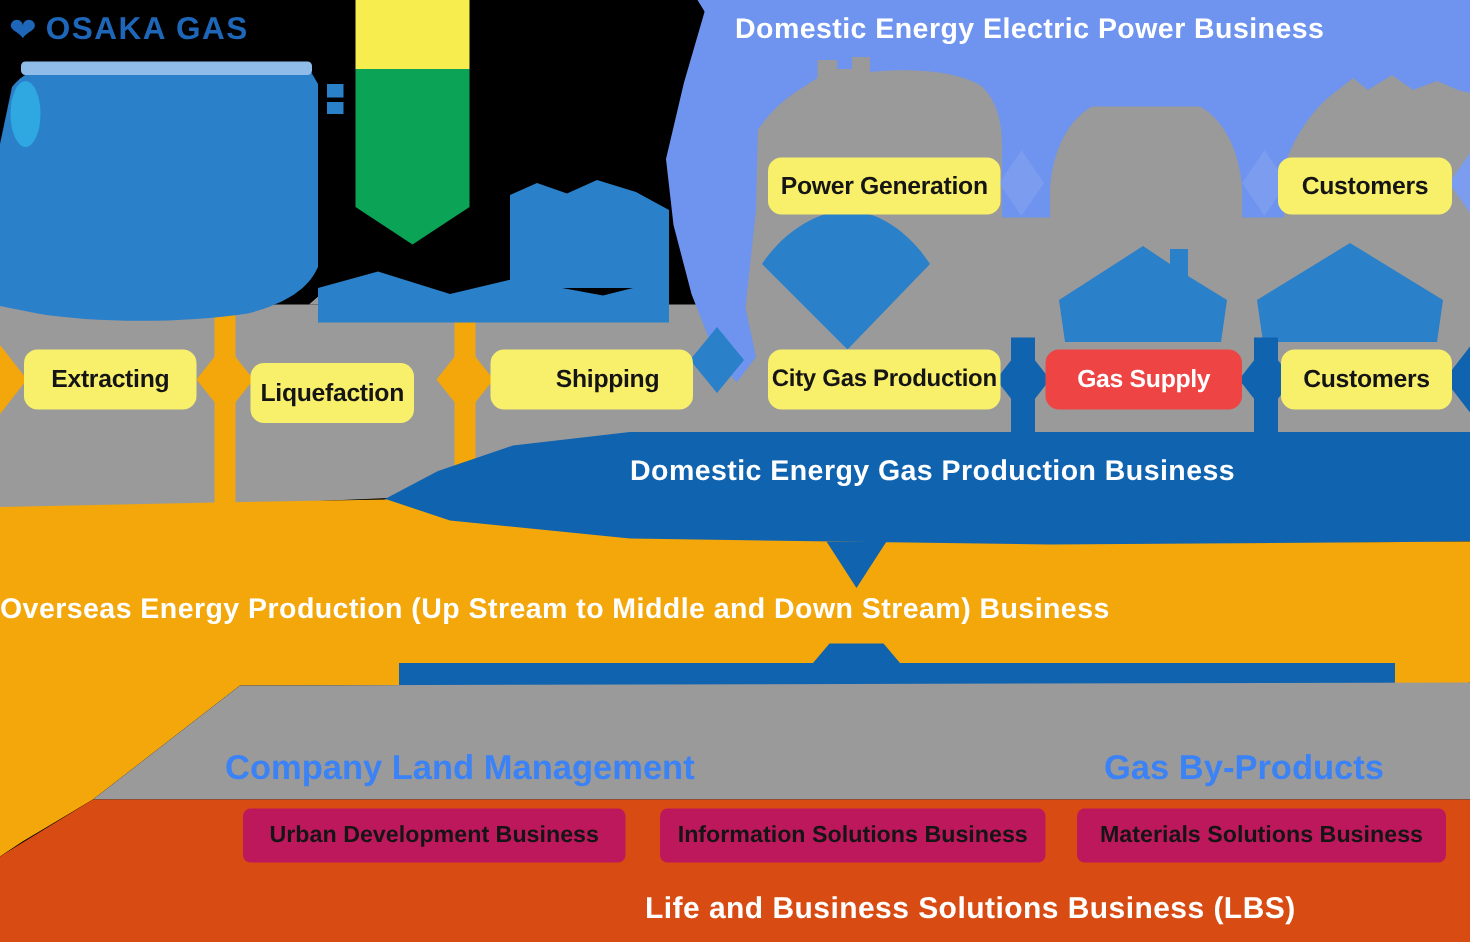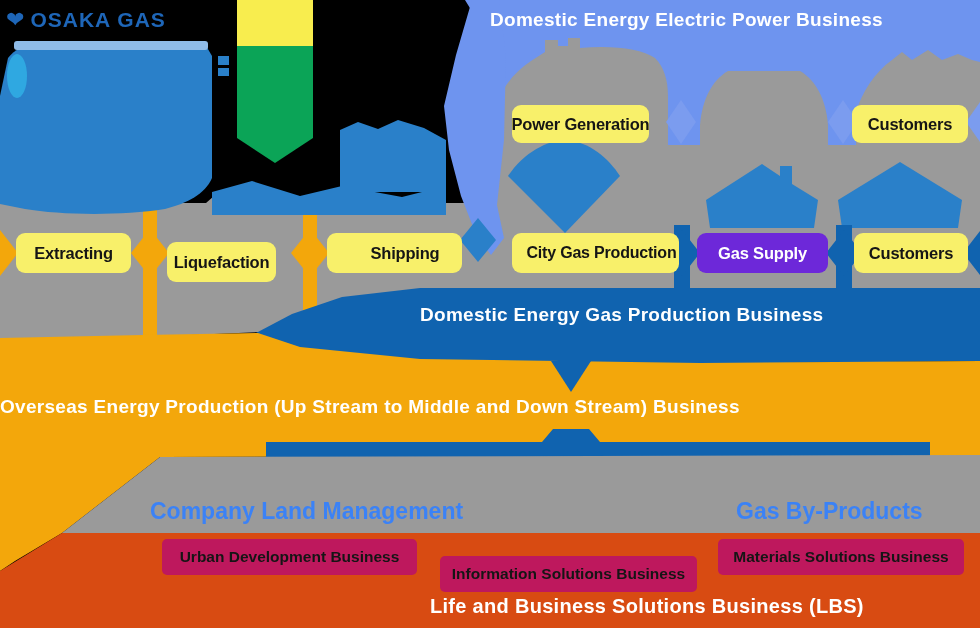--- a/index.html
+++ b/index.html
@@ -8,21 +8,21 @@
     font-family:"Liberation Sans","DejaVu Sans",sans-serif;
   }
   .stage svg{position:absolute;left:0;top:0;}
   .node{
     position:absolute;display:flex;align-items:center;justify-content:center;
     font-weight:bold;color:#151515;border-radius:9px;font-size:16.5px;
     letter-spacing:-0.2px;white-space:nowrap;
   }
   .node.yellow{background:#F8F06A;}
   .node.white{background:#FFFFFF;}
-  .node.green{background:#6d28d9;color:#FFFFFF;}
+  .node.green{background:#ef4444;color:#FFFFFF;}
   .band-title{
     position:absolute;color:#FFFFFF;font-weight:bold;text-align:left;
     font-size:19px;letter-spacing:0.3px;white-space:nowrap;
   }
   .topic-label{
     position:absolute;color:#3b82f6;font-weight:bold;text-align:left;
     font-size:23px;white-space:nowrap;
   }
   .lbs-node{
     position:absolute;display:flex;align-items:center;justify-content:center;
@@ -103,31 +103,31 @@
   <div class="logo">
     <span class="heart">❤</span>
     <span>OSAKA GAS</span>
   </div>
 
   <div class="band-title" style="left:490px;top:9px;width:490px;">Domestic Energy Electric Power Business</div>
   <div class="band-title" style="left:420px;top:304px;width:510px;">Domestic Energy Gas Production Business</div>
   <div class="band-title" style="left:0px;top:396px;width:960px;">Overseas Energy Production (Up Stream to Middle and Down Stream) Business</div>
   <div class="band-title" style="left:430px;top:595px;width:560px;font-size:20px;">Life and Business Solutions Business (LBS)</div>
 
-  <div class="node yellow" style="left:512px;top:105px;width:137px;height:38px;">Power Generation</div>
+  <div class="node yellow" style="left:512px;top:105px;width:155px;height:38px;">Power Generation</div>
   <div class="node yellow" style="left:852px;top:105px;width:116px;height:38px;">Customers</div>
 
   <div class="node yellow" style="left:16px;top:233px;width:115px;height:40px;">Extracting</div>
   <div class="node yellow" style="left:167px;top:242px;width:109px;height:40px;">Liquefaction</div>
   <div class="node yellow" style="left:327px;top:233px;width:114px;height:40px;padding-left:21px;">Shipping</div>
 
-  <div class="node yellow" style="left:512px;top:233px;width:155px;height:40px;font-size:16px;padding-left:12px;">City Gas Production</div>
+  <div class="node yellow" style="left:512px;top:233px;width:155px;height:40px;font-size:16px;">City Gas Production</div>
   <div class="node green" style="left:697px;top:233px;width:131px;height:40px;">Gas Supply</div>
   <div class="node yellow" style="left:854px;top:233px;width:114px;height:40px;">Customers</div>
 
   <div class="topic-label" style="left:150px;top:498px;width:280px;">Company Land Management</div>
   <div class="topic-label" style="left:736px;top:498px;width:220px;">Gas By-Products</div>
 
   <div class="lbs-node" style="left:162px;top:539px;width:255px;height:36px;">Urban Development Business</div>
-  <div class="lbs-node" style="left:440px;top:556px;width:257px;height:36px;">Information Solutions Business</div>
+  <div class="lbs-node" style="left:440px;top:539px;width:257px;height:36px;">Information Solutions Business</div>
   <div class="lbs-node" style="left:718px;top:539px;width:246px;height:36px;">Materials Solutions Business</div>
 
 </div>
 
 </body></html>

